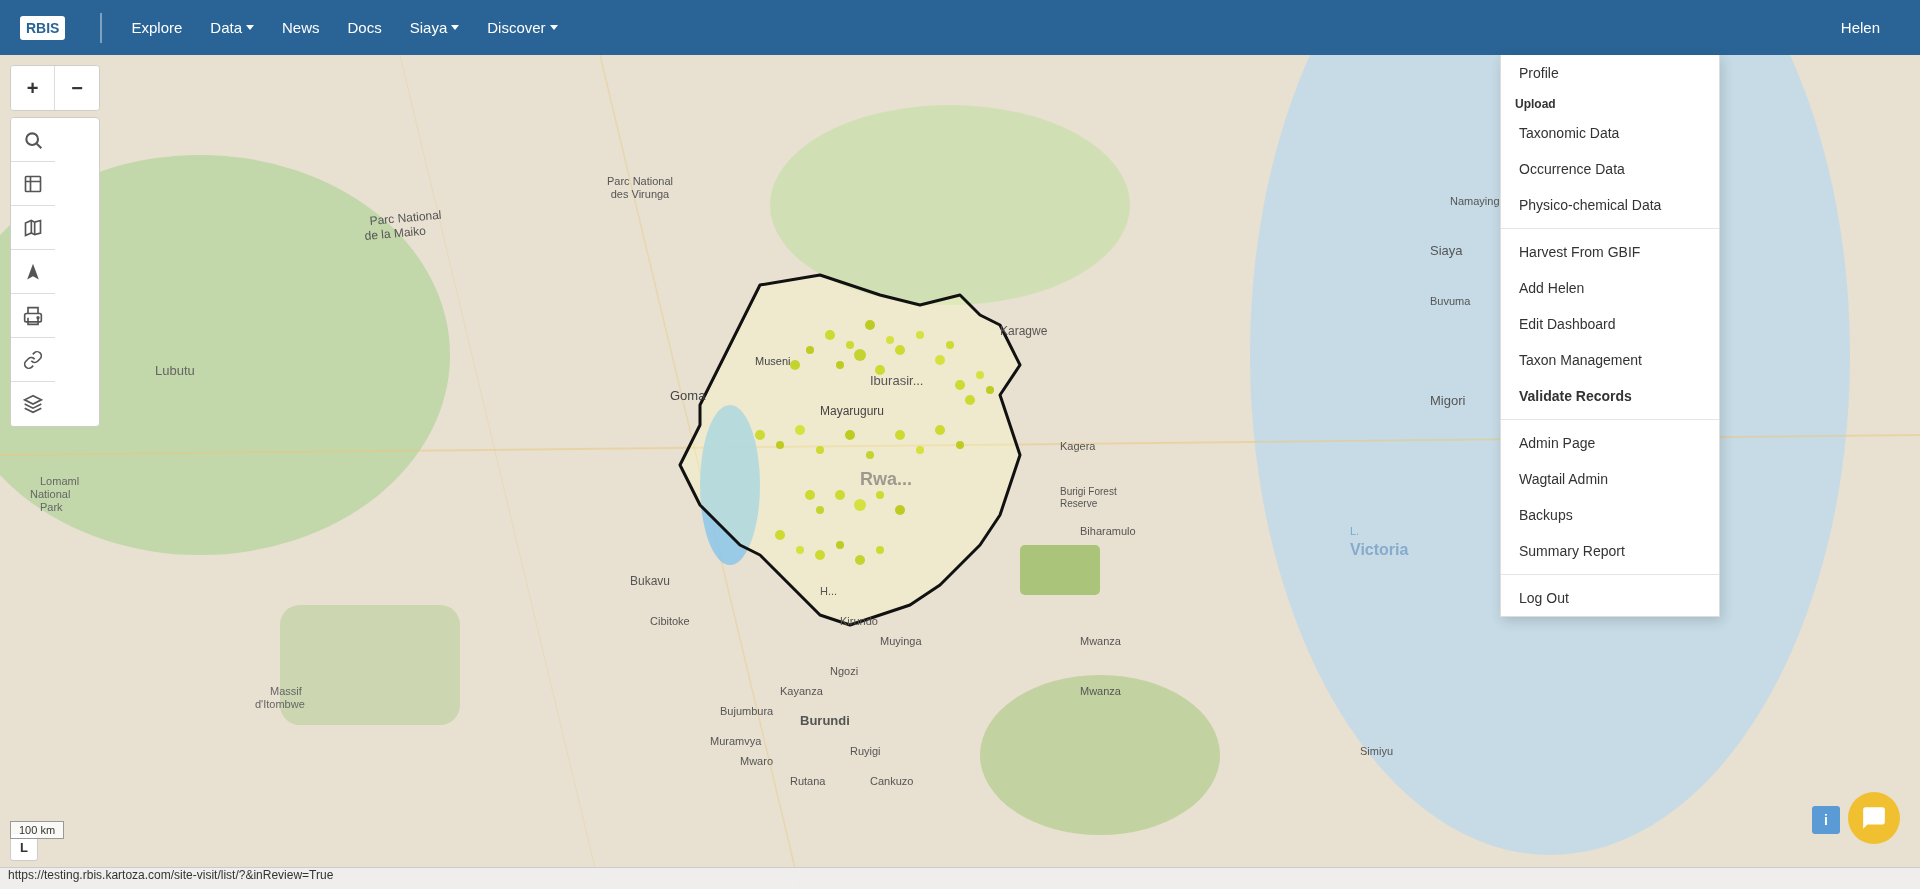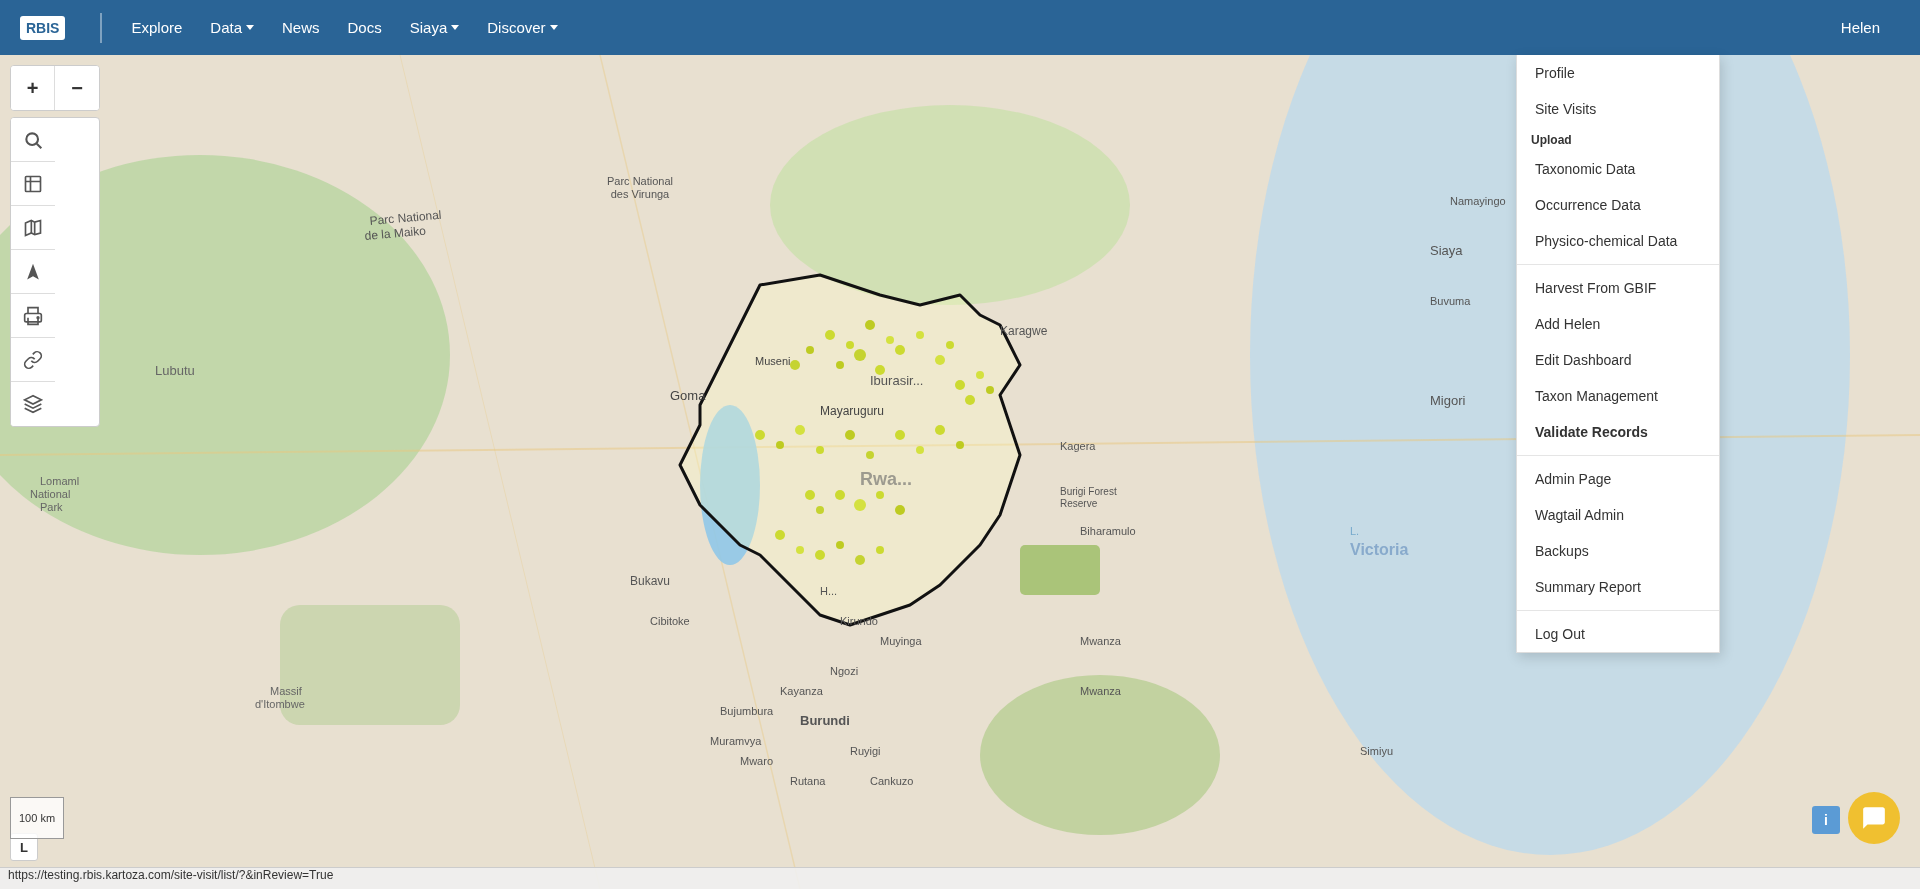--- a/index.html
+++ b/index.html
@@ -132,21 +132,21 @@
     .zoom-group .toolbar-btn:last-child { border-right: none; }
 
     
     .scale-bar {
       position: absolute;
       bottom: 25px;
       left: 10px;
       z-index: 500;
       background: rgba(255,255,255,0.8);
       border: 1px solid #999;
-      padding: 14px 8px;
+      padding: 2px 8px;
       font-size: 11px;
       color: #333;
     }
 
     
     .url-bar {
       position: absolute;
       bottom: 0;
       left: 0;
       right: 0;
@@ -178,21 +178,21 @@
       font-weight: bold;
       color: #333;
       z-index: 500;
     }
 
     
     .dropdown-menu {
       position: absolute;
       top: 55px;
       right: 200px;
-      width: 204px;
+      width: 220px;
       background: white;
       border: 1px solid #ddd;
       border-top: none;
       box-shadow: 2px 4px 12px rgba(0,0,0,0.15);
       z-index: 2000;
     }
     .dropdown-item {
       padding: 10px 18px;
       font-size: 14px;
       color: #333;
@@ -482,21 +482,20 @@
 
   <div class="chat-bubble" style="bottom: 45px; right: 20px;">
     <svg viewBox="0 0 24 24">
       <path d="M20 2H4c-1.1 0-2 .9-2 2v18l4-4h14c1.1 0 2-.9 2-2V4c0-1.1-.9-2-2-2z"></path>
     </svg>
   </div>
 </div>
 
 <div class="dropdown-menu">
   <div class="dropdown-item">Profile</div>
-  <div class="dropdown-item">Site Visits</div>
   <div class="dropdown-section-label">Upload</div>
   <div class="dropdown-item">Taxonomic Data</div>
   <div class="dropdown-item">Occurrence Data</div>
   <div class="dropdown-item">Physico-chemical Data</div>
   <div class="dropdown-divider"></div>
   <div class="dropdown-item">Harvest From GBIF</div>
   <div class="dropdown-item">Add Helen</div>
   <div class="dropdown-item">Edit Dashboard</div>
   <div class="dropdown-item">Taxon Management</div>
   <div class="dropdown-item bold-item">Validate Records</div>

